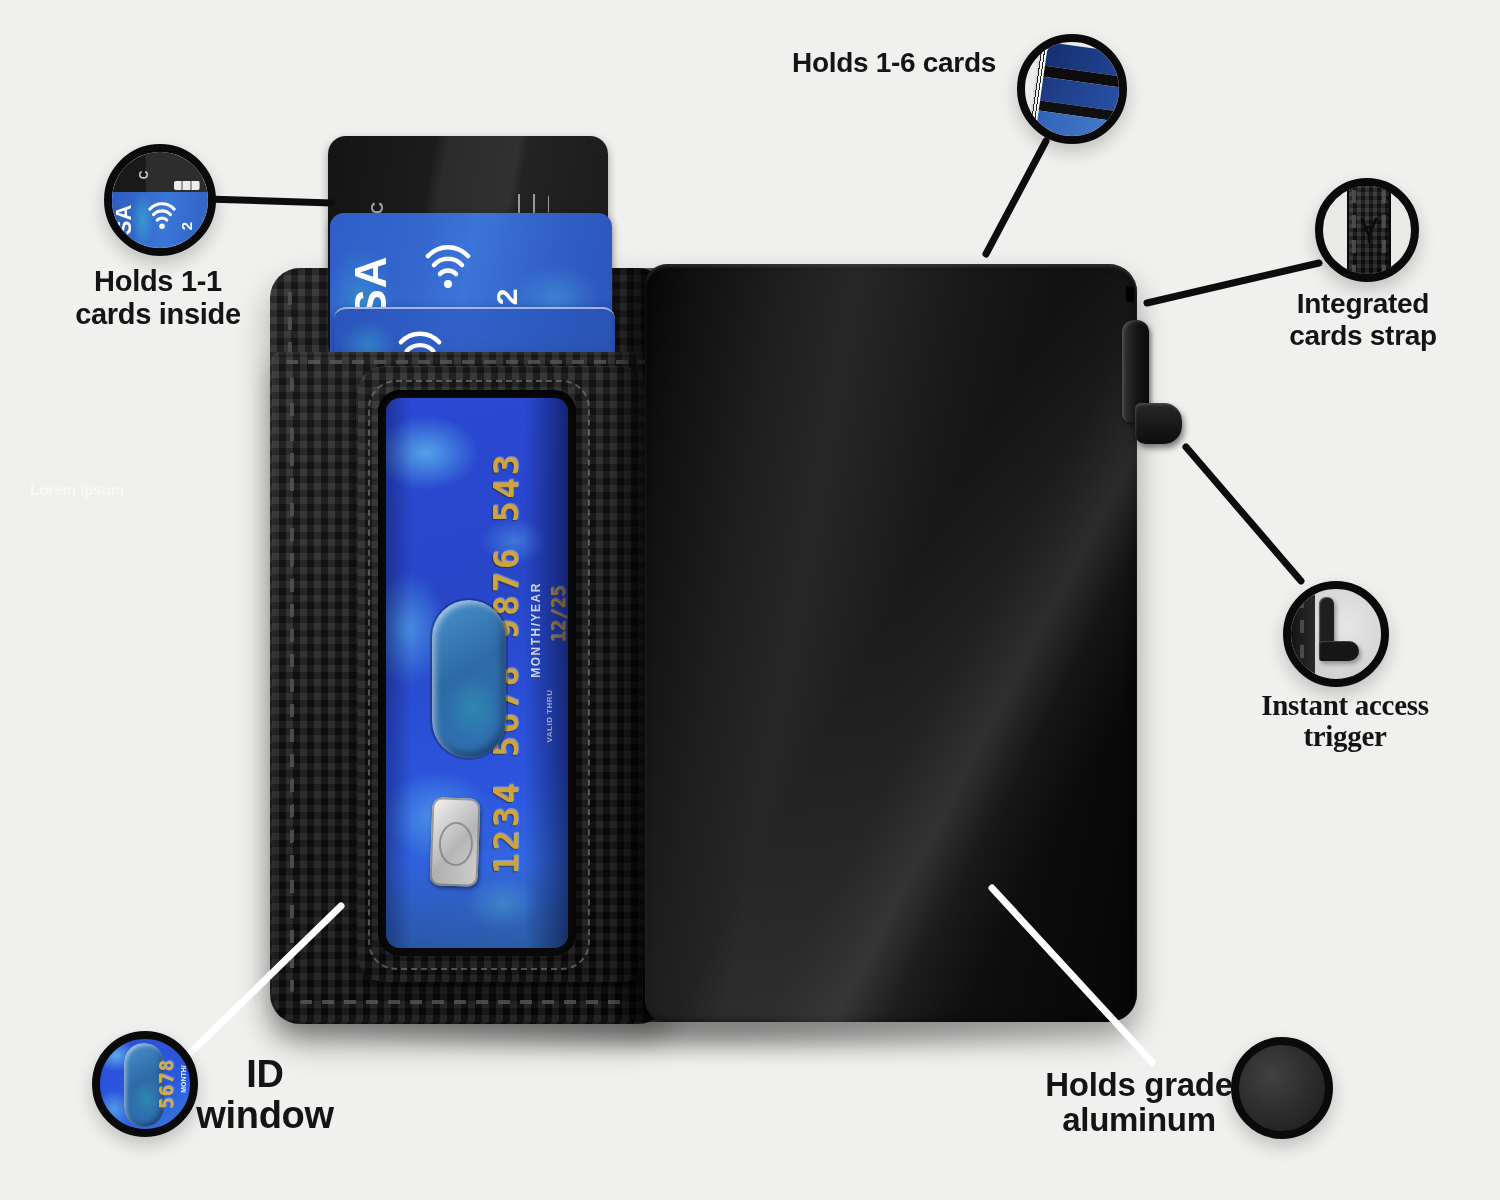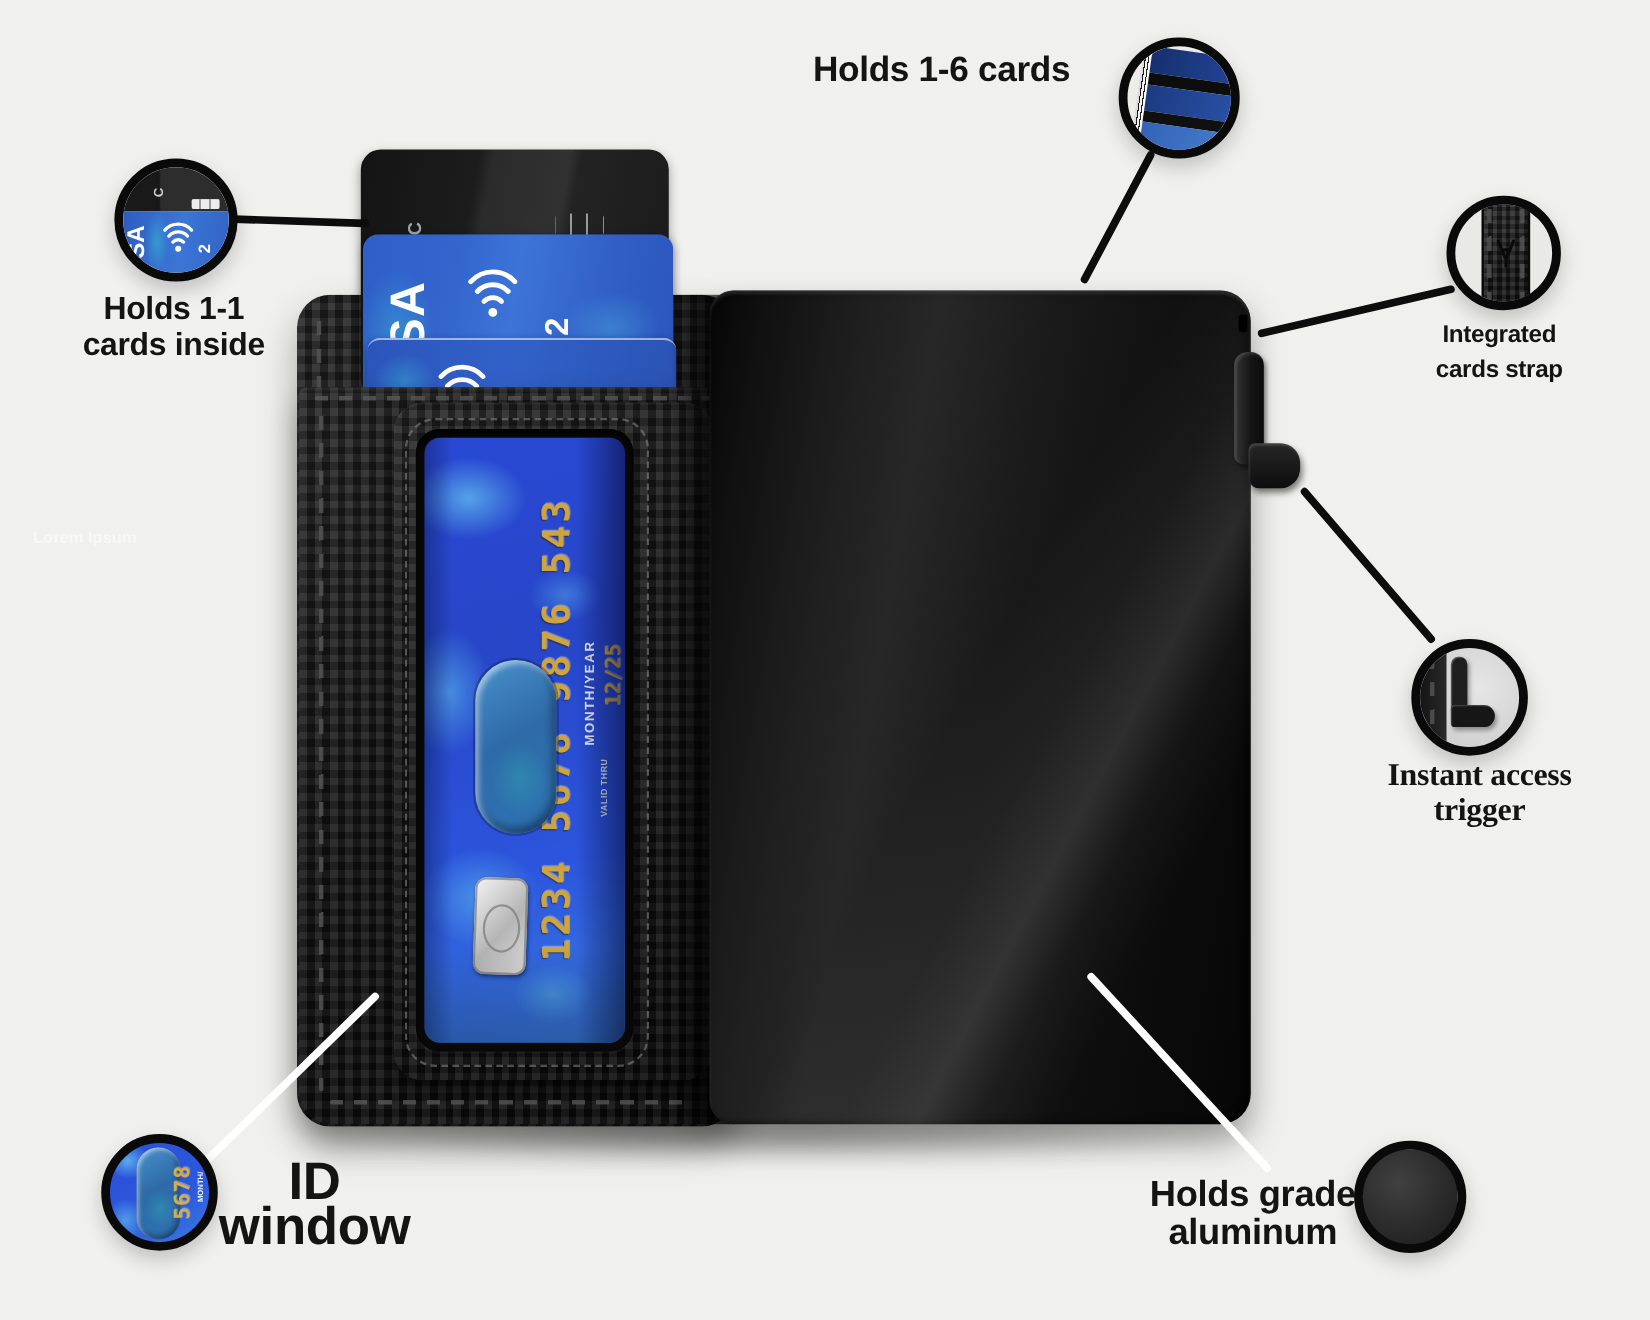--- a/index.html
+++ b/index.html
@@ -180,24 +180,24 @@
   .c5-small{position:absolute;left:83px;top:40px;transform:translate(-50%,-50%) rotate(-90deg);
     font-size:7px;font-weight:bold;color:#eef3fb;white-space:nowrap;}
 
   .c6{left:1231px;top:1037px;width:86px;height:86px;
     background:radial-gradient(circle at 38% 35%,#414141,#2b2b2b 55%,#1e1e1e 90%);}
 
   
   .lbl{position:absolute;text-align:center;color:#141414;font-weight:bold;letter-spacing:-.3px;}
   .lbl .line{display:block;}
   .lbl1{left:48px;top:265px;width:220px;font-size:29px;line-height:33px;}
-  .lbl2{left:706px;top:49px;width:300px;font-size:32px;line-height:28px;}
-  .lbl3{left:1253px;top:288px;width:220px;font-size:22px;line-height:32px;}
+  .lbl2{left:744px;top:49px;width:300px;font-size:28px;line-height:28px;}
+  .lbl3{left:1253px;top:288px;width:220px;font-size:28px;line-height:32px;}
   .lbl4{left:1235px;top:690px;width:220px;font-size:29px;line-height:31px;font-family:Liberation Serif, serif;}
-  .lbl5{left:196px;top:1054px;width:180px;font-size:48px;line-height:41px;}
+  .lbl5{left:175px;top:1054px;width:180px;font-size:38px;line-height:41px;}
   .lbl6{left:1029px;top:1067px;width:220px;font-size:33px;line-height:35px;}
 
   .watermark{left:30px;top:481px;font-size:15px;font-weight:bold;color:rgba(255,255,255,.55);}
 
   .lines{position:absolute;left:0;top:0;z-index:5;}
   .z1{z-index:1}.z2{z-index:2}.z3{z-index:3}.z4{z-index:4}.z6{z-index:6;position:absolute;}
 </style>
 </head>
 <body>
 

